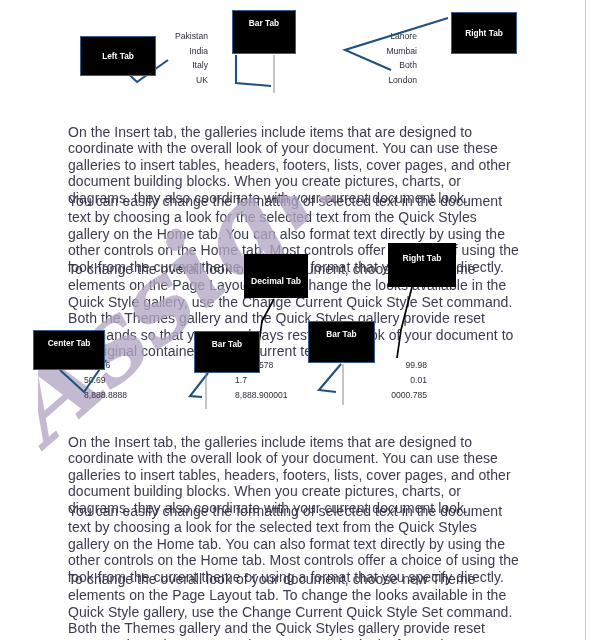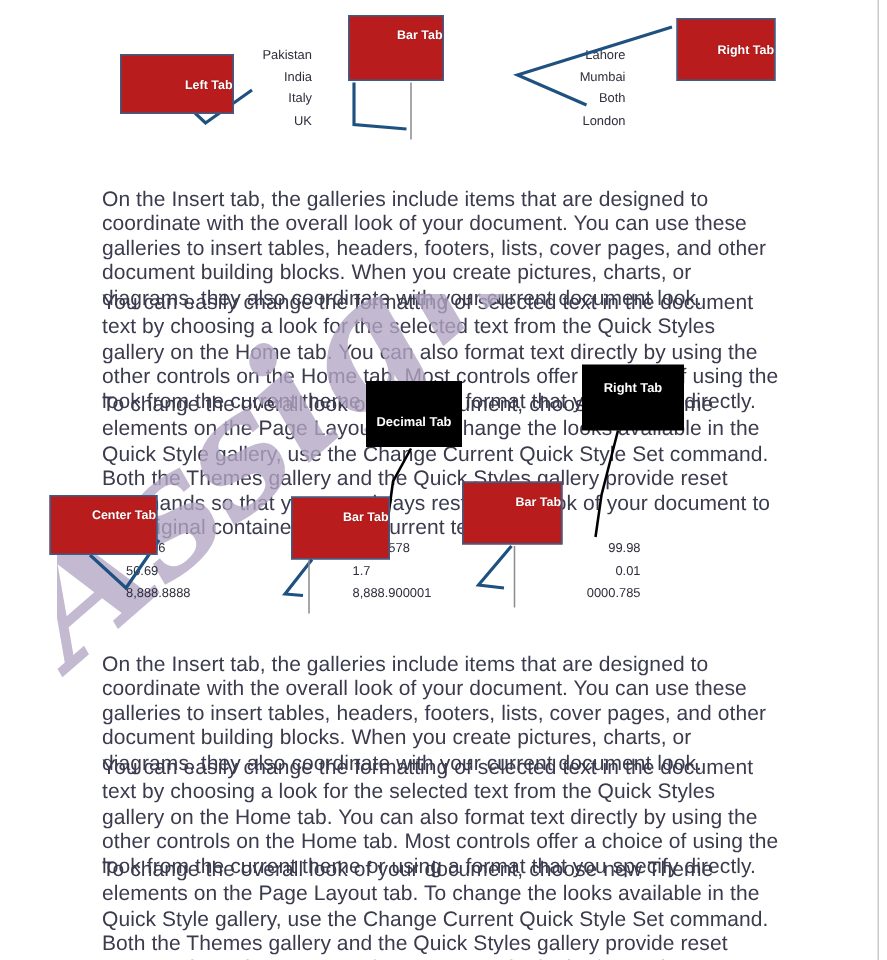--- a/index.html
+++ b/index.html
@@ -54,28 +54,28 @@
     line-height:16.4px;
     color:#3b3b4e;
     letter-spacing:.05px;
     z-index:2;
   }
 
   
   .tabbox{
     position:absolute;
     box-sizing:border-box;
-    background:#b91c1c;
+    background:#000000;
     border:1.4px solid #375f8c;
     color:#ffffff;
     font-size:8.3px;
     font-weight:700;
     display:flex;
     align-items:flex-start;
-    justify-content:flex-end;
+    justify-content:center;
     padding-top:7px;
     z-index:6;
     text-shadow:0 0 1px rgba(0,0,0,.25);
   }
   .tabbox.center-v{align-items:center;padding-top:0;}
 
   
   .blackbox{
     position:absolute;
     box-sizing:border-box;

